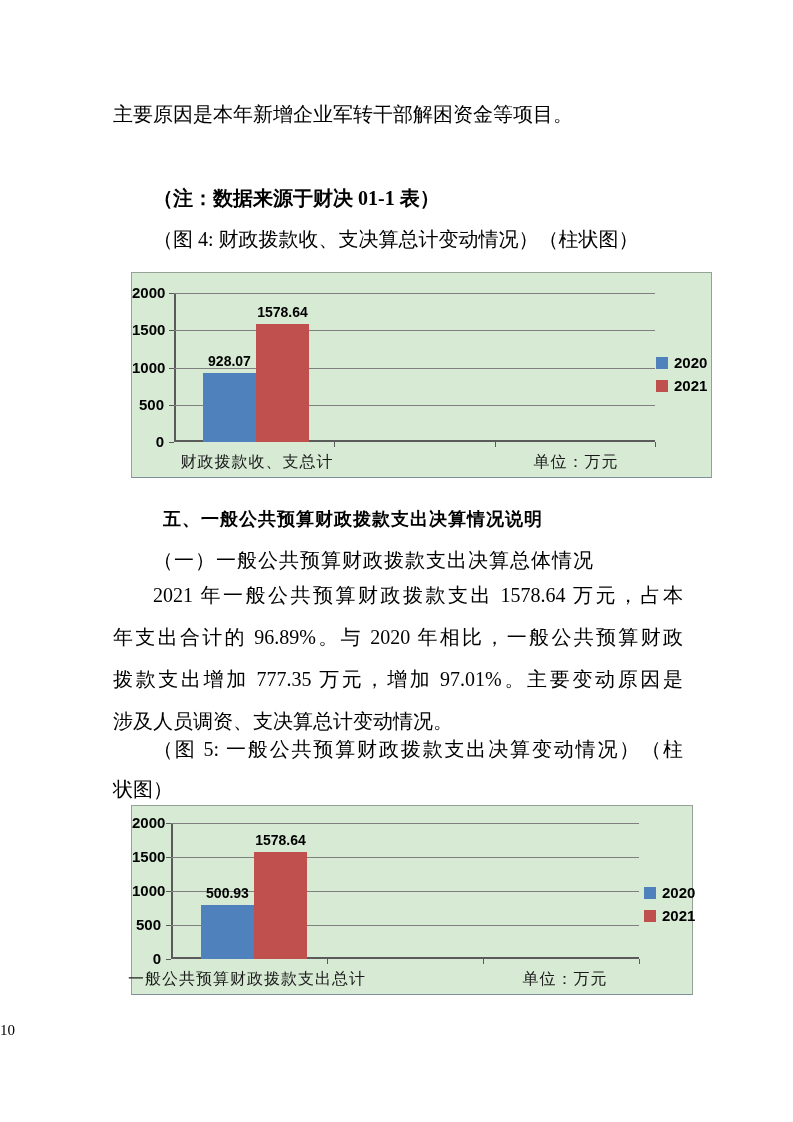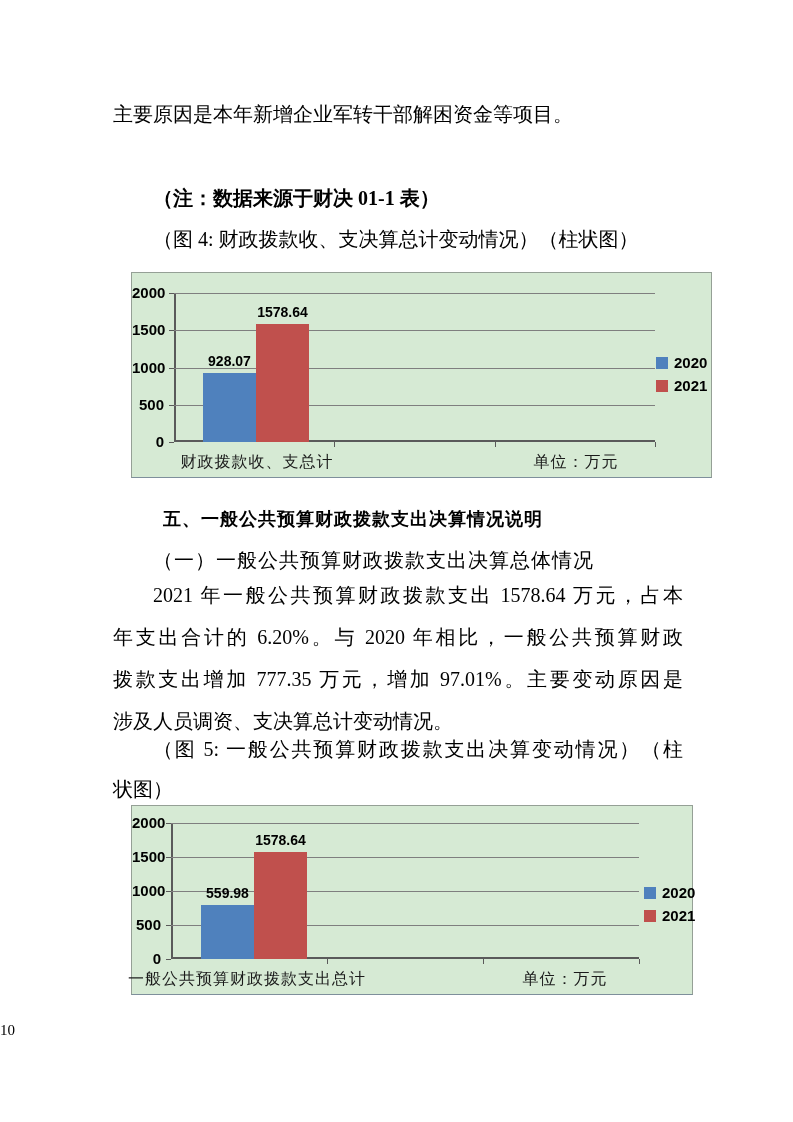--- a/index.html
+++ b/index.html
@@ -133,21 +133,21 @@
         </div>
       </div>
     </div>
 
   <div class="tblock heading">五、一般公共预算财政拨款支出决算情况说明</div>
 
   <div class="tblock subheading">（一）一般公共预算财政拨款支出决算总体情况</div>
 
   <div class="tblock p2">
     <div class="tline just ind">2021 年一般公共预算财政拨款支出 1578.64 万元，占本</div>
-    <div class="tline just">年支出合计的 6.20%。与 2020 年相比，一般公共预算财政</div>
+    <div class="tline just">年支出合计的 96.89%。与 2020 年相比，一般公共预算财政</div>
     <div class="tline just">拨款支出增加 777.35 万元，增加 97.01%。主要变动原因是</div>
     <div class="tline">涉及人员调资、支决算总计变动情况。</div>
   </div>
 
   <div class="tblock fig5">
     <div class="tline just ind">（图 5: 一般公共预算财政拨款支出决算变动情况）（柱</div>
     <div class="tline">状图）</div>
   </div>
 
   <div class="chart chart-2" id="chart1">
@@ -160,21 +160,21 @@
       <div class="gridline" style="left: 39px; top: 85px; width: 468px; background: rgb(127, 127, 127);"></div>
       <div class="ytick-label" style="left: 0px; top: 76px; width: 29px;">1000</div>
       <div class="ytick-mark" style="left: 34px; top: 85px;"></div>
       <div class="gridline" style="left: 39px; top: 51px; width: 468px; background: rgb(127, 127, 127);"></div>
       <div class="ytick-label" style="left: 0px; top: 42px; width: 29px;">1500</div>
       <div class="ytick-mark" style="left: 34px; top: 51px;"></div>
       <div class="gridline" style="left: 39px; top: 17px; width: 468px; background: rgb(127, 127, 127);"></div>
       <div class="ytick-label" style="left: 0px; top: 8px; width: 29px;">2000</div>
       <div class="ytick-mark" style="left: 34px; top: 17px;"></div>
       <div class="bar" style="left: 69px; top: 98.5123px; width: 53px; height: 54.4877px; background: rgb(79, 129, 189);"></div>
-      <div class="bar-label" style="left: 50.5px; top: 77.5123px;">559.98</div>
+      <div class="bar-label" style="left: 50.5px; top: 77.5123px;">500.93</div>
       <div class="bar" style="left: 122px; top: 45.6525px; width: 53px; height: 107.348px; background: rgb(192, 80, 77);"></div>
       <div class="bar-label" style="left: 103.5px; top: 24.6525px;">1578.64</div>
       <div class="xtick-mark" style="left: 195px; top: 153px;"></div>
       <div class="xtick-mark" style="left: 351px; top: 153px;"></div>
       <div class="xtick-mark" style="left: 507px; top: 153px;"></div>
       <div class="axis-text" style="left: -35px; top: 162px; width: 300px;">一般公共预算财政拨款支出总计</div>
       <div class="axis-text" style="left: 333px; top: 162px; width: 200px;">单位：万元</div>
       <div class="legend" style="left: 512px; top: 79px;">
         <div class="legend-entry">
           <div class="legend-swatch" style="background: rgb(79, 129, 189);"></div>

